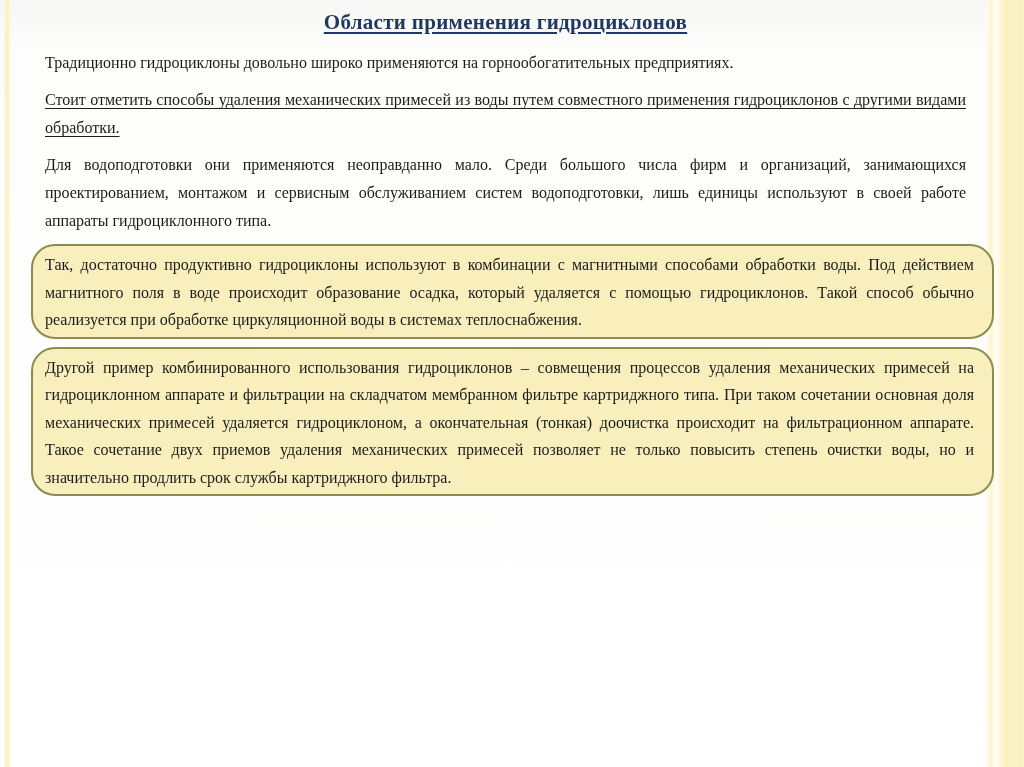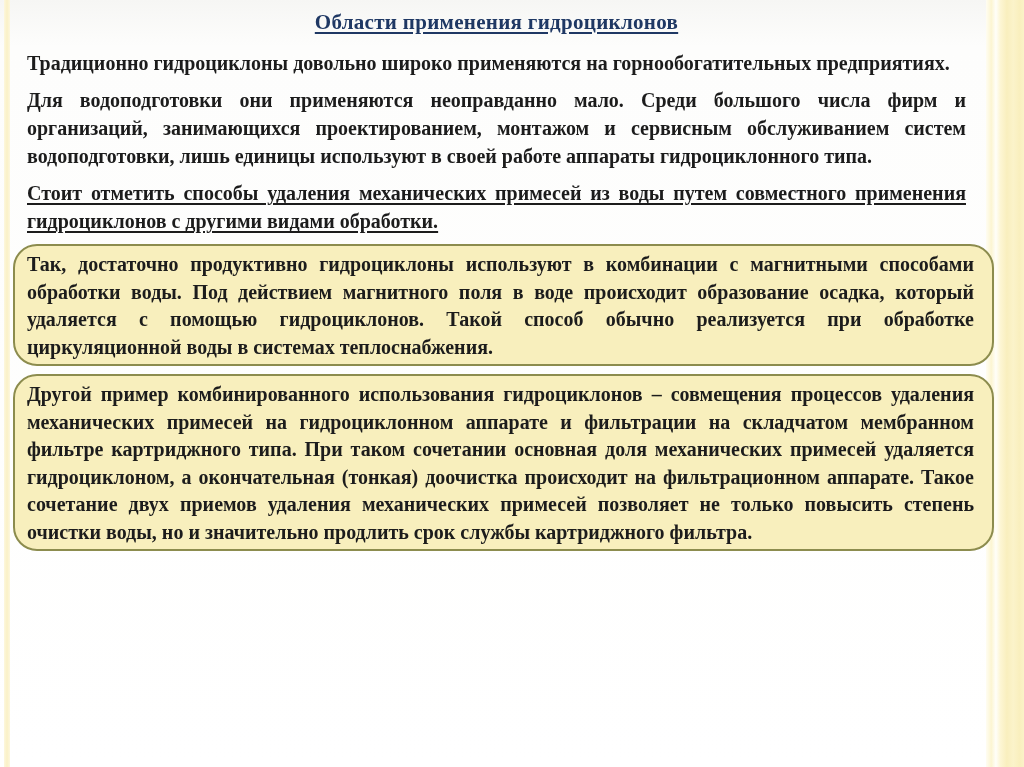--- a/index.html
+++ b/index.html
@@ -28,39 +28,38 @@
     width: 38px; height: 100%;
     background: linear-gradient(90deg,
       #fffdf2 0%, #fcf5d2 14%, #fffef9 26%, #fdf6d4 38%,
       #f9efbe 55%, #fbf3ca 72%, #f9efbe 88%, #fbf2c8 100%);
   }
   .content {
     position: absolute;
     left: 0; top: 0;
     width: 1024px;
     box-sizing: border-box;
-    padding: 10px 58px 0 27px;
+    padding: 10px 58px 0 45px;
   }
   .title {
     margin: 0 0 14px 0;
     text-align: center;
     font-size: 21px;
     font-weight: 700;
     letter-spacing: 0.3px;
     color: var(--title, #1f3864);
     text-decoration: underline;
     text-underline-offset: 3px;
   }
   .para {
     margin: 0 0 9px 0;
     text-align: justify;
-    font-size: 20px;
+    font-size: 16px;
     line-height: 28px;
     color: var(--body_text, #1c1c1c);
-    font-weight: bold;
   }
   .para.underlined {
     text-decoration: underline;
     text-underline-offset: 3px;
   }
   .callout {
     box-sizing: border-box;
     margin: 0 -28px 8px -14px;   
     border: 2.5px solid var(--callout_border, #8c8c4e);
     border-radius: 24px;
@@ -77,23 +76,23 @@
 
 <div class="slide">
   <div class="stripe-left"></div>
   <div class="stripe-right"></div>
 
   <div class="content">
     <h1 class="title">Области применения гидроциклонов</h1>
 
     <p class="para">Традиционно гидроциклоны довольно широко применяются на горнообогатительных предприятиях.</p>
 
+    <p class="para underlined">Стоит отметить способы удаления механических примесей из воды путем совместного применения гидроциклонов с другими видами обработки.</p>
+
     <p class="para">Для водоподготовки они применяются неоправданно мало. Среди большого числа фирм и организаций, занимающихся проектированием, монтажом и сервисным обслуживанием систем водоподготовки, лишь единицы используют в своей работе аппараты гидроциклонного типа.</p>
-
-    <p class="para underlined">Стоит отметить способы удаления механических примесей из воды путем совместного применения гидроциклонов с другими видами обработки.</p>
 
     <div class="callout">
       <p class="para">Так, достаточно продуктивно гидроциклоны используют в комбинации с магнитными способами обработки воды. Под действием магнитного поля в воде происходит образование осадка, который удаляется с помощью гидроциклонов. Такой способ обычно реализуется при обработке циркуляционной воды в системах теплоснабжения.</p>
     </div>
 
     <div class="callout">
       <p class="para">Другой пример комбинированного использования гидроциклонов – совмещения процессов удаления механических примесей на гидроциклонном аппарате и фильтрации на складчатом мембранном фильтре картриджного типа. При таком сочетании основная доля механических примесей удаляется гидроциклоном, а окончательная (тонкая) доочистка происходит на фильтрационном аппарате. Такое сочетание двух приемов удаления механических примесей позволяет не только повысить степень очистки воды, но и значительно  продлить срок службы картриджного фильтра.</p>
     </div>
   </div>
 </div>

